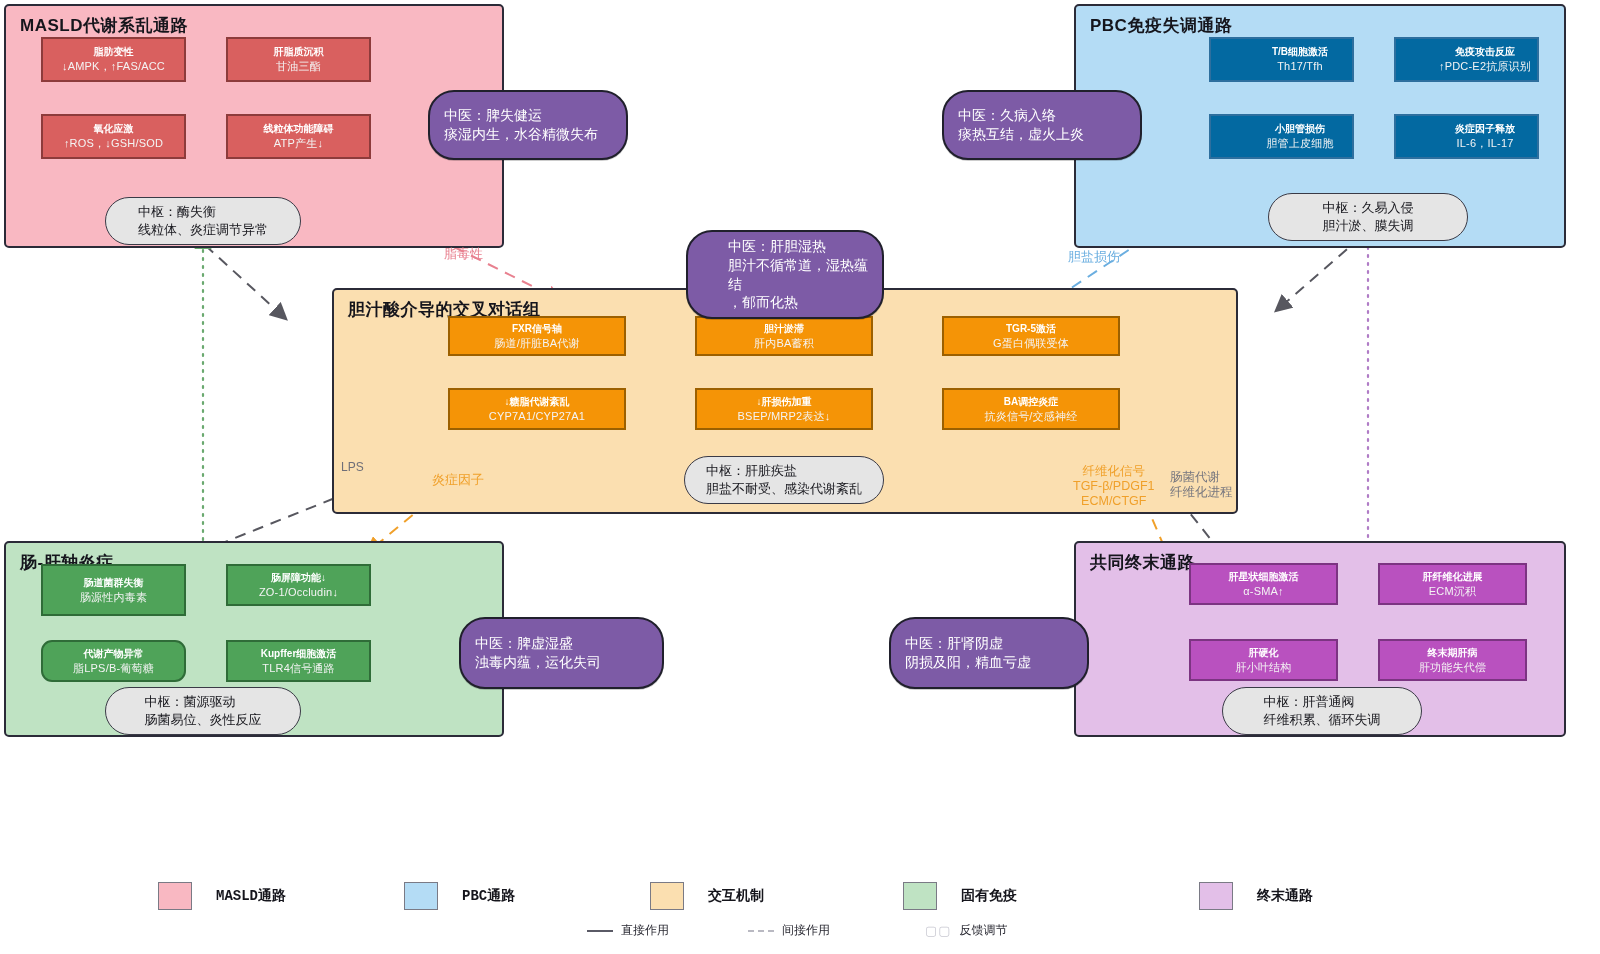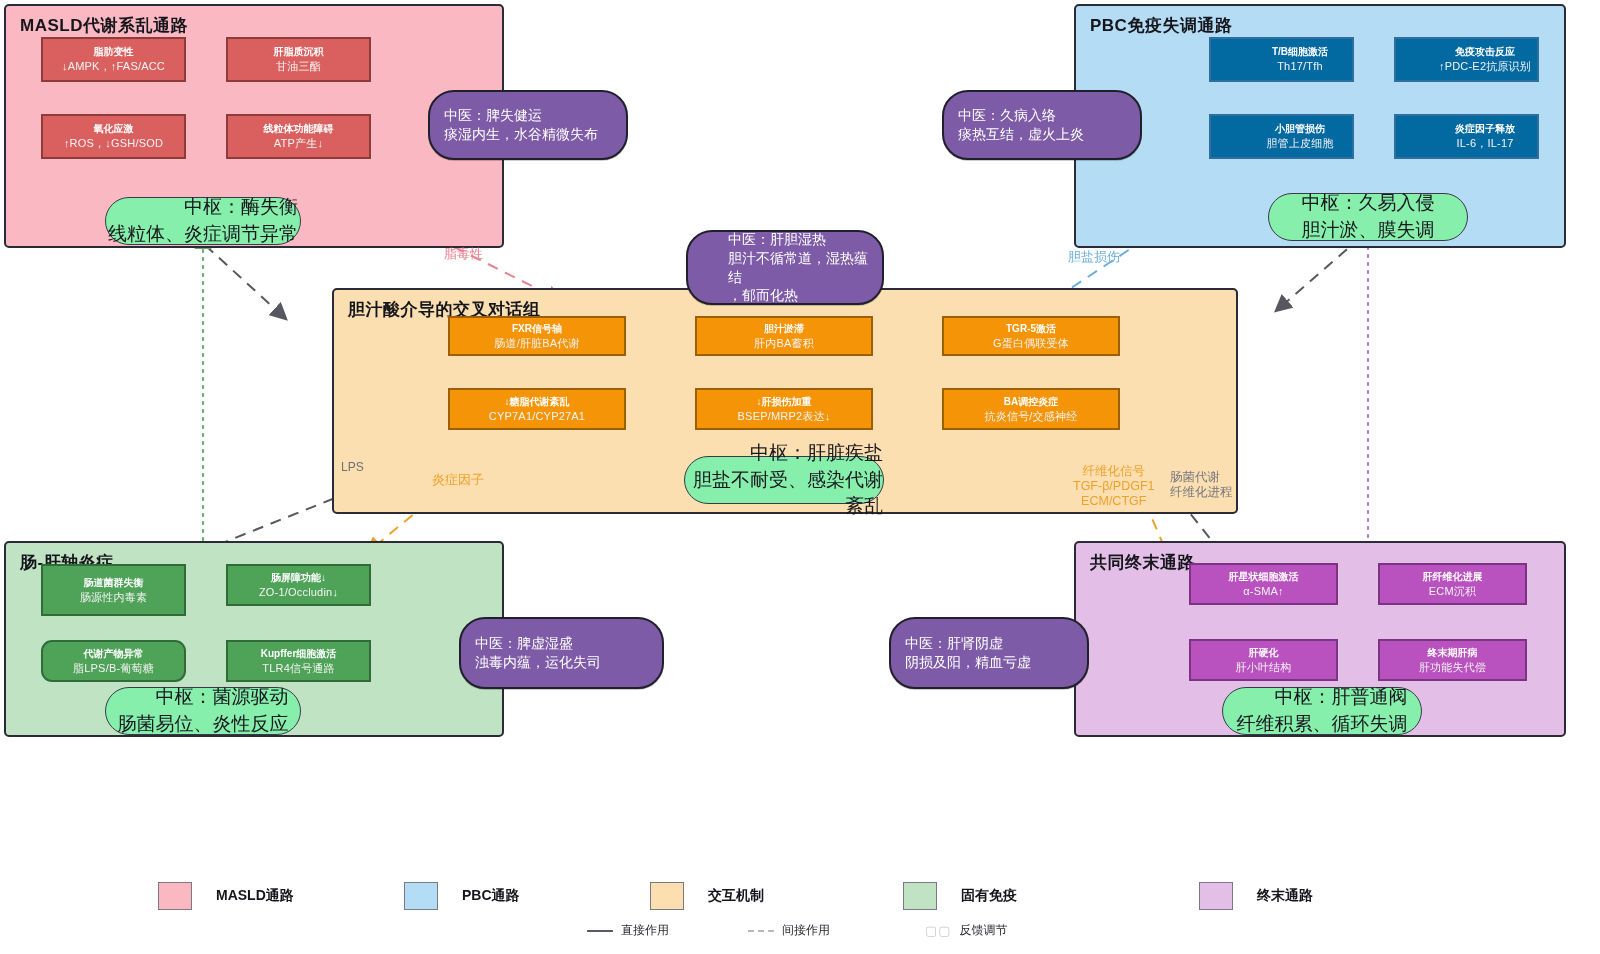--- a/index.html
+++ b/index.html
@@ -52,35 +52,35 @@
     display:flex;align-items:center;
     padding:6px 14px;
     color:#ffffff;font-size:14px;line-height:1.34;
     white-space:pre-line;
     box-shadow:0 1px 0 rgba(0,0,0,.2);
   }
 
   
   .core{
     position:absolute;box-sizing:border-box;
-    background:#86efac;border:1.8px solid #3a3a46;
+    background:#e5e5e5;border:1.8px solid #3a3a46;
     border-radius:24px;
     display:flex;flex-direction:column;align-items:center;justify-content:center;
-    text-align:right;color:#17171d;font-size:19px;line-height:1.42;
+    text-align:left;color:#17171d;font-size:13px;line-height:1.42;
     white-space:pre-line;
   }
 
   
   .elabel{
     position:absolute;font-size:13px;white-space:pre-line;line-height:1.15;
   }
 
   
   #legend{position:absolute;left:0;top:862px;width:1600px;height:92px;}
-  .lg-item{position:absolute;display:flex;align-items:center;}
+  .lg-item{position:absolute;display:flex;align-items:center;font-family:Liberation Mono, monospace;}
   .lg-swatch{width:34px;height:28px;border:1.6px solid #7a7a85;box-sizing:border-box;}
   .lg-text{margin-left:24px;font-size:14px;color:#15151c;font-weight:bold;white-space:nowrap;}
   .lk-item{position:absolute;display:flex;align-items:center;font-size:12px;color:#2a2a33;}
   .lk-solid{width:26px;height:0;border-top:2.4px solid #5a5a66;margin-right:8px;}
   .lk-dash{width:26px;height:0;border-top:2px dashed #b9b9c2;margin-right:8px;}
   .lk-fb{margin-right:8px;letter-spacing:1px;color:#c9c9d2;font-size:13px;}
 </style>
 </head>
 <body>
 
@@ -270,21 +270,21 @@
     <span class="t1">终末期肝病</span>
     <span class="t2">肝功能失代偿</span>
   </div>
   <div class="core" style="left:1222px;top:687px;width:200px;height:48px;">中枢：肝普通阀
 纤维积累、循环失调</div>
 
   <div class="tcm" style="left:428px;top:90px;width:200px;height:70px;">中医：脾失健运
 痰湿内生，水谷精微失布</div>
   <div class="tcm" style="left:942px;top:90px;width:200px;height:70px;">中医：久病入络
 痰热互结，虚火上炎</div>
-  <div class="tcm" style="left:686px;top:230px;width:198px;height:75px;padding-left:40px;">中医：肝胆湿热
+  <div class="tcm" style="left:686px;top:230px;width:198px;height:89px;padding-left:40px;">中医：肝胆湿热
 胆汁不循常道，湿热蕴结
 ，郁而化热</div>
   <div class="tcm" style="left:459px;top:617px;width:205px;height:72px;">中医：脾虚湿盛
 浊毒内蕴，运化失司</div>
   <div class="tcm" style="left:889px;top:617px;width:200px;height:72px;">中医：肝肾阴虚
 阴损及阳，精血亏虚</div>
 
   <div class="elabel" style="left:444px;top:247px;color:#e8808f;">脂毒性</div>
   <div class="elabel" style="left:1068px;top:250px;color:#6aaee0;">胆盐损伤</div>
   <div class="elabel" style="left:341px;top:461px;color:#6f6f78;font-size:12px;">LPS</div>

